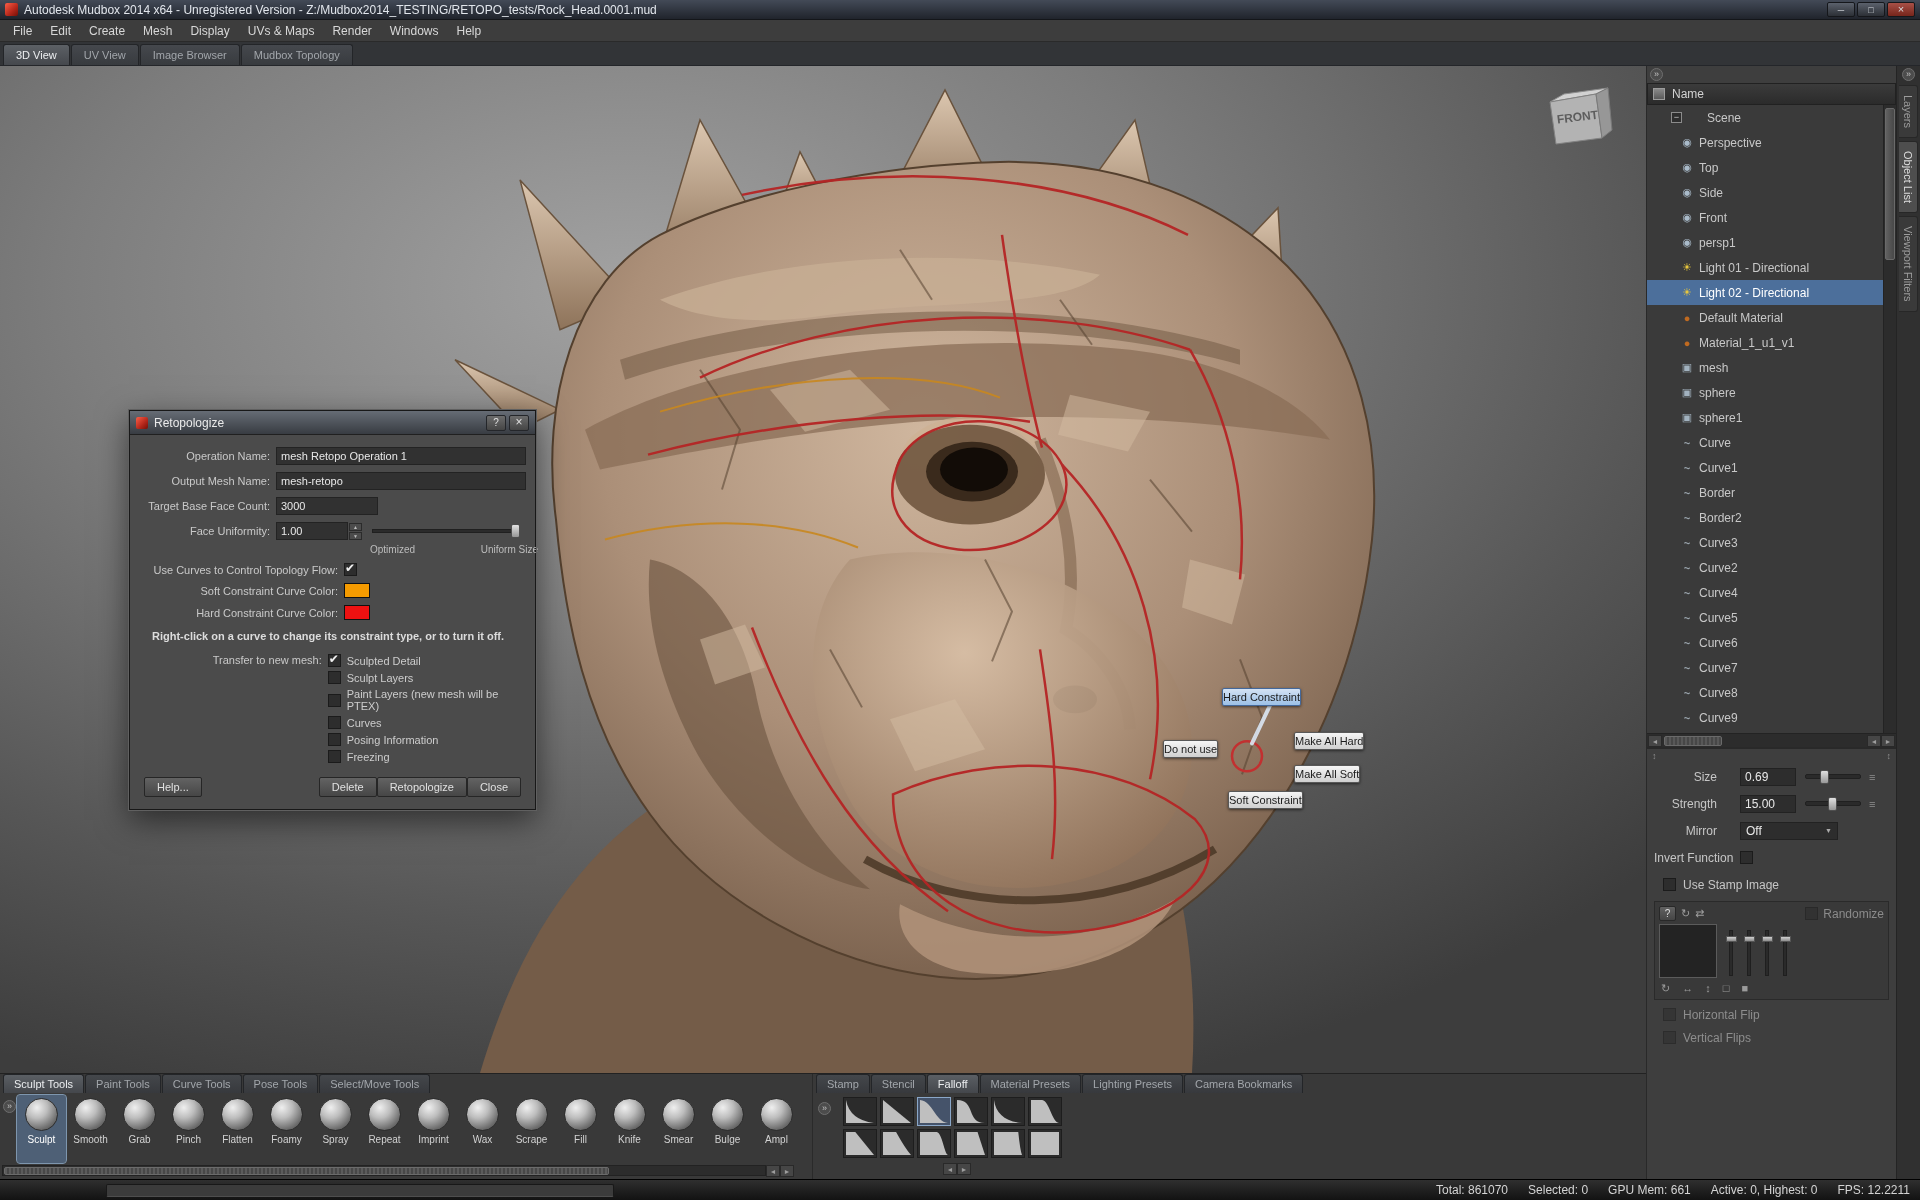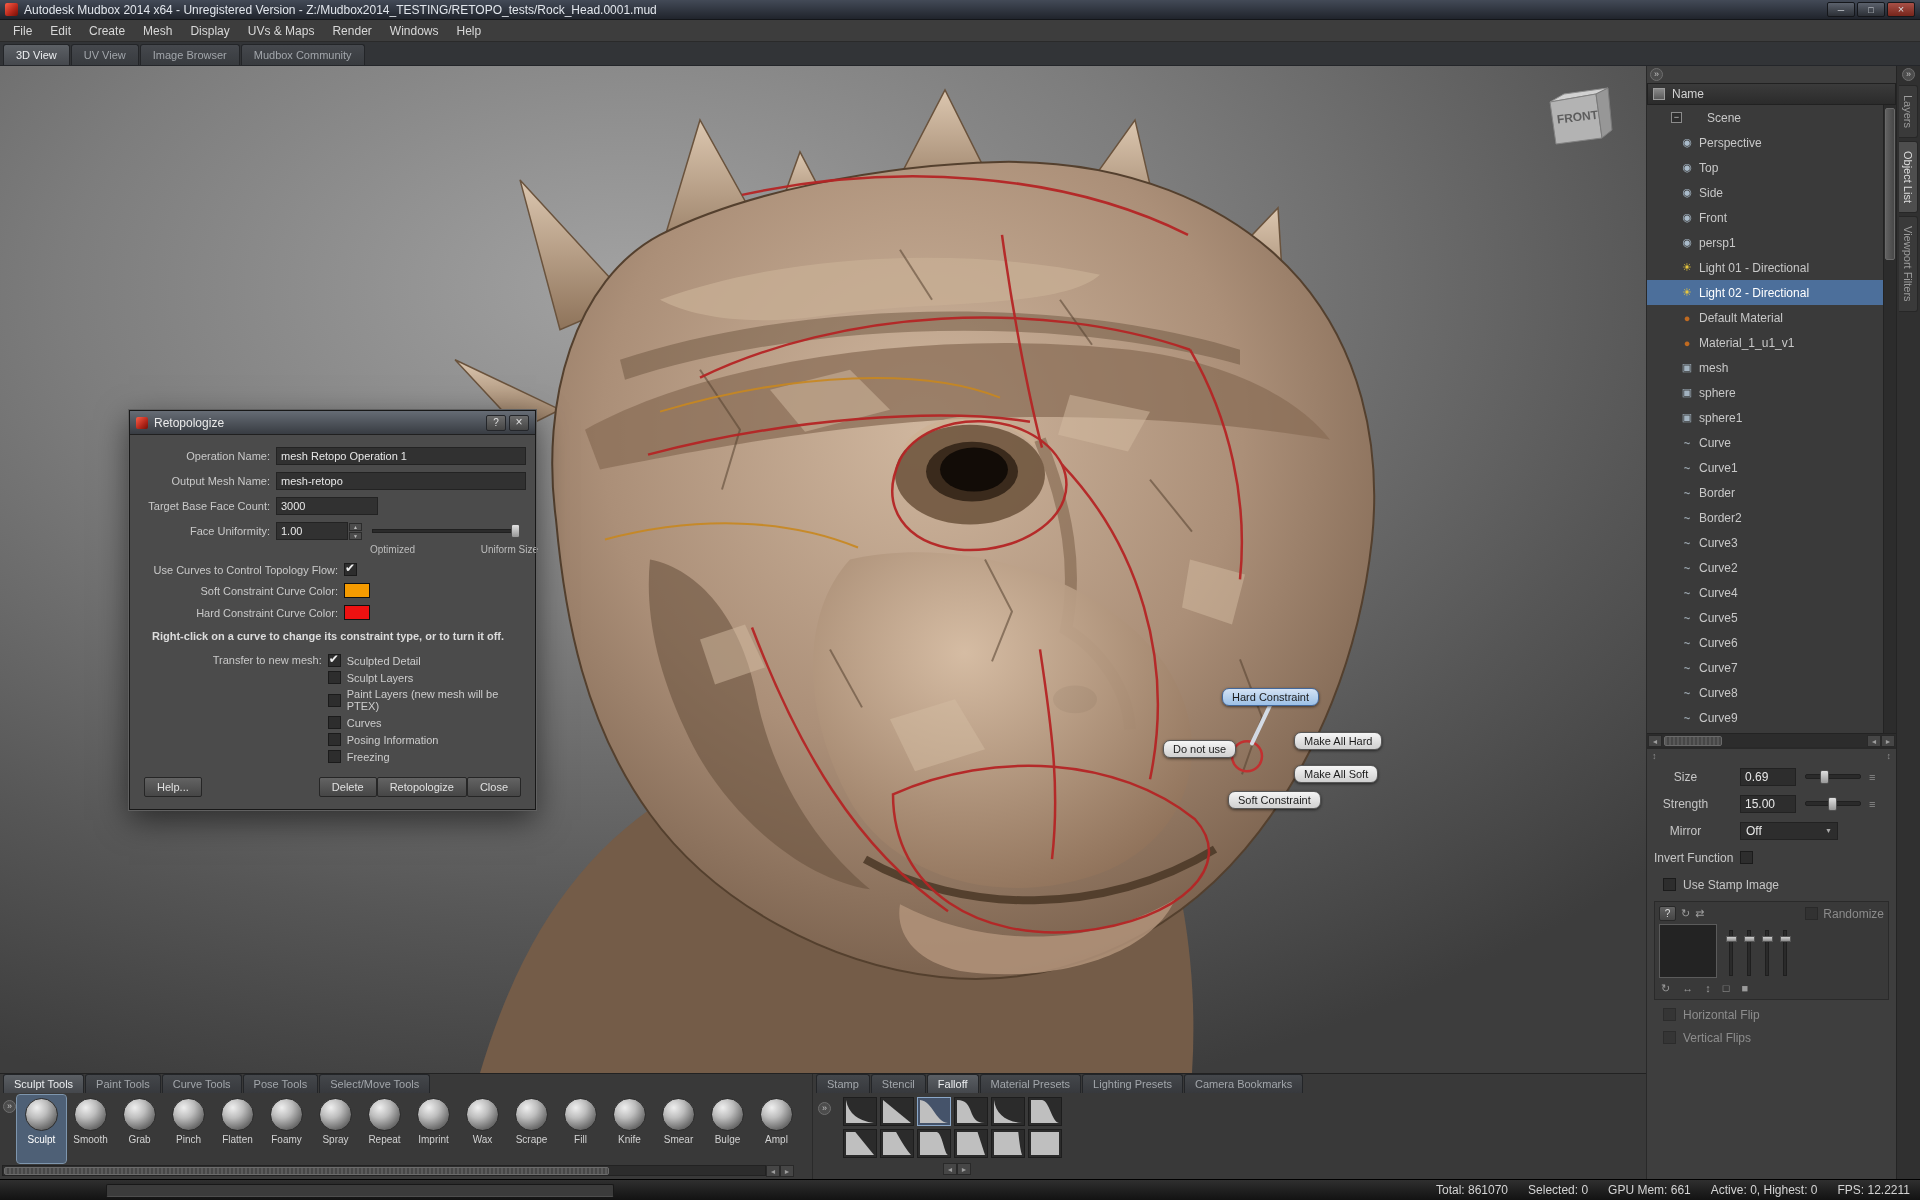--- a/index.html
+++ b/index.html
@@ -38,22 +38,22 @@
   .left-col{position:absolute;left:0;top:0;width:1646px;height:1113px}
   .viewport{position:absolute;left:0;top:0;width:1646px;height:1007px;overflow:hidden;background:#4a4a4a}
   .scene{position:absolute;left:0;top:0;width:100%;height:100%;display:block}
 
   
   .viewcube{position:absolute;left:1538px;top:14px;width:86px;height:74px}
   .viewcube text{font-family:"Liberation Sans",sans-serif;font-size:12px;fill:#5d5d5d;font-weight:bold}
 
   
   .ctx{position:absolute;inset:0;pointer-events:none}
-  .ctx .chip{position:absolute;pointer-events:auto;height:18px;line-height:16px;padding:0 9px;
-    background:linear-gradient(#f5f5f5,#d0d0d0);border:1px solid #585858;border-radius:7px;
+  .ctx .chip{position:absolute;pointer-events:auto;height:18px;line-height:16px;padding:0 0;
+    background:linear-gradient(#f5f5f5,#d0d0d0);border:1px solid #585858;border-radius:2px;
     font-size:11px;color:#1b1b1b;white-space:nowrap;box-shadow:0 1px 3px rgba(0,0,0,.55)}
   .ctx .chip.hl{background:linear-gradient(#d3e2f4,#9cc0e6);border-color:#44689a}
   .ctx div:nth-of-type(1){left:1222px;top:622px}
   .ctx div:nth-of-type(2){left:1294px;top:666px}
   .ctx div:nth-of-type(3){left:1163px;top:674px}
   .ctx div:nth-of-type(4){left:1294px;top:699px}
   .ctx div:nth-of-type(5){left:1228px;top:725px}
 
   
   .dialog{position:absolute;left:129px;top:344px;width:407px;background:#4b4b4b;
@@ -131,21 +131,21 @@
     font-size:7px;line-height:11px;text-align:center;flex:0 0 auto}
   .harrow.left::before{content:"◄"} .harrow.right::before{content:"►"}
   .hthumb{width:58px;height:10px;margin-left:2px;background:repeating-linear-gradient(90deg,#585858 0 2px,#474747 2px 4px);border:1px solid #6a6a6a;border-radius:2px}
   .hspacer{flex:1}
 
   
   .props{flex:1;border-top:2px solid #292929;background:#3e3e3e;padding-top:2px;font-size:12px;color:#c6c6c6}
   .splitter{height:12px;display:flex;justify-content:space-between;padding:0 5px;color:#8e8e8e;font-size:9px}
   .splitter span::before{content:"↕"}
   .prow{display:flex;align-items:center;height:27px;padding:0 7px}
-  .plabel{width:86px;text-align:center;padding-right:23px;white-space:nowrap}
+  .plabel{width:86px;text-align:right;padding-right:23px;white-space:nowrap}
   .pinput{width:56px;height:18px;background:#2d2d2d;border:1px solid #222;color:#e8e8e8;font-size:12px;padding:0 4px}
   .ptrack{width:56px;height:5px;background:#2a2a2a;border:1px solid #202020;border-radius:2px;margin-left:9px;position:relative}
   .pknob{position:absolute;top:-5px;width:9px;height:14px;background:linear-gradient(#e0e0e0,#989898);border:1px solid #4f4f4f;border-radius:2px}
   .pknob.k1{left:14px}.pknob.k2{left:22px}
   .pgrip{margin-left:8px;color:#8f8f8f;font-size:11px}.pgrip::before{content:"≡"}
   .pselect{width:98px;height:18px;background:#2d2d2d;border:1px solid #222;color:#e8e8e8;
     display:flex;align-items:center;padding:0 5px}
   .sel-arrow{margin-left:auto;font-size:7px;color:#ababab}.sel-arrow::before{content:"▼"}
   .prow.leftish{padding-left:16px;gap:7px}
   .sgroup{margin:3px 7px;border:1px solid #2a2a2a;background:#393939;padding:4px;position:relative}
@@ -235,21 +235,21 @@
       <span class="menu-item">Render</span>
       <span class="menu-item">Windows</span>
       <span class="menu-item">Help</span>
     </div>
 
   <div class="viewtabs">
 
   <span class="view-tab active">3D View</span>
       <span class="view-tab">UV View</span>
       <span class="view-tab">Image Browser</span>
-      <span class="view-tab">Mudbox Community</span>
+      <span class="view-tab">Mudbox Topology</span>
     </div>
 
   <div class="content">
     <div class="left-col">
 
       <div class="viewport">
         <svg class="scene" viewBox="0 66 1646 1008" preserveAspectRatio="none">
           <defs>
             <radialGradient id="bgG" cx="38%" cy="22%" r="85%">
               <stop offset="0" stop-color="#a2a2a2"></stop>

